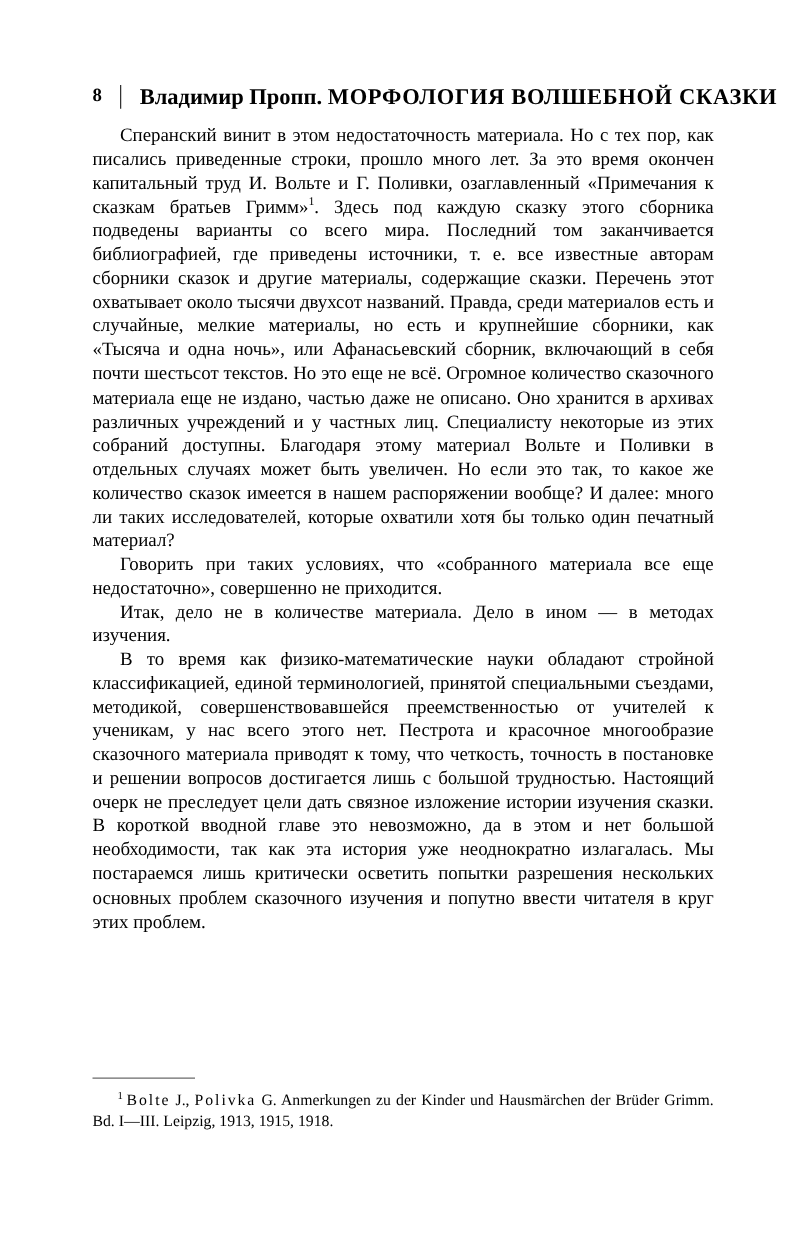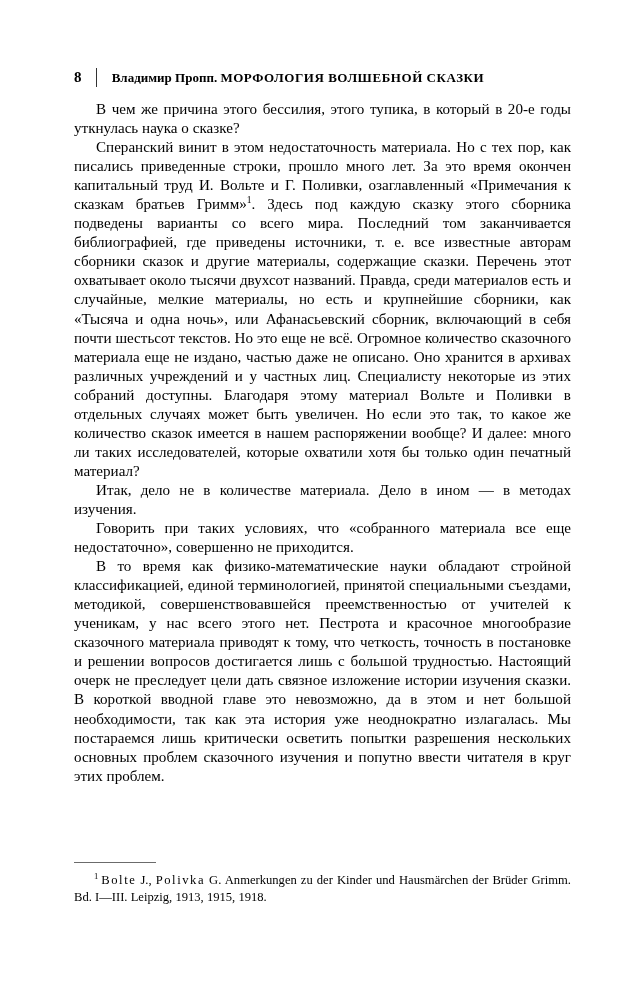--- a/index.html
+++ b/index.html
@@ -44,21 +44,21 @@
   .head-rule {
     width: 1px;
     height: 19px;
     background: #333333;
     margin-left: 14px;
     margin-right: 15px;
     flex: none;
   }
   .head-title {
     font-weight: bold;
-    font-size: 13px;
+    font-size: 18px;
     line-height: 1;
     white-space: nowrap;
   }
   .head-title .caps {
     letter-spacing: 0.55px;
   }
 
   
   .textblock {
     position: absolute;
@@ -118,27 +118,26 @@
 <div class="page">
 
   <div class="running-head">
     <span class="folio">8</span>
     <span class="head-rule"></span>
     <span class="head-title"><span>Владимир Пропп. </span><span class="caps">МОРФОЛОГИЯ ВОЛШЕБНОЙ СКАЗКИ</span></span>
   </div>
 
   <div class="textblock">
 
-    <p class="para">В чем же причина этого бессилия, этого тупика, в который в 20-е годы уткнулась наука о сказке?</p>
 
     <p class="para"><span>Сперанский винит в этом недостаточность материала. Но с тех пор, как писались приведенные строки, прошло много лет. За это время окончен капитальный труд И. Вольте и Г. Поливки, озаглавленный «Примечания к сказкам братьев Гримм»</span><sup class="fnref">1</sup><span>. Здесь под каждую сказку этого сборника подведены варианты со всего мира. Последний том заканчивается библиографией, где приведены источники, т. е. все известные авторам сборники сказок и другие материалы, содержащие сказки. Перечень этот охватывает около тысячи двухсот названий. Правда, среди материалов есть и случайные, мелкие материалы, но есть и крупнейшие сборники, как «Тысяча и одна ночь», или Афанасьевский сборник, включающий в себя почти шестьсот текстов. Но это еще не всё. Огромное количество сказочного материала еще не издано, частью даже не описано. Оно хранится в архивах различных учреждений и у частных лиц. Специалисту некоторые из этих собраний доступны. Благодаря этому материал Вольте и Поливки в отдельных случаях может быть увеличен. Но если это так, то какое же количество сказок имеется в нашем распоряжении вообще? И далее: много ли таких исследователей, которые охватили хотя бы только один печатный материал?</span></p>
 
+    <p class="para">Говорить при таких условиях, что «собранного материала все еще недостаточно», совершенно не приходится.</p>
+
     <p class="para">Итак, дело не в количестве материала. Дело в ином — в методах изучения.</p>
-
-    <p class="para">Говорить при таких условиях, что «собранного материала все еще недостаточно», совершенно не приходится.</p>
 
     <p class="para">В то время как физико-математические науки обладают стройной классификацией, единой терминологией, принятой специальными съездами, методикой, совершенствовавшейся преемственностью от учителей к ученикам, у нас всего этого нет. Пестрота и красочное многообразие сказочного материала приводят к тому, что четкость, точность в постановке и решении вопросов достигается лишь с большой трудностью. Настоящий очерк не преследует цели дать связное изложение истории изучения сказки. В короткой вводной главе это невозможно, да в этом и нет большой необходимости, так как эта история уже неоднократно излагалась. Мы постараемся лишь критически осветить попытки разрешения нескольких основных проблем сказочного изучения и попутно ввести читателя в круг этих проблем.</p>
 
 
   </div>
 
   <div class="footnote">
     <div class="fn-rule"></div>
     <p class="fn-text"><sup class="fnnum">1</sup><span class="sp">Bolte</span><span> J., </span><span class="sp">Polivka</span><span> G. </span><span>Anmerkungen zu der Kinder und Hausmärchen der Brüder Grimm. Bd. I—III. Leipzig, 1913, 1915, 1918.</span></p>
   </div>

